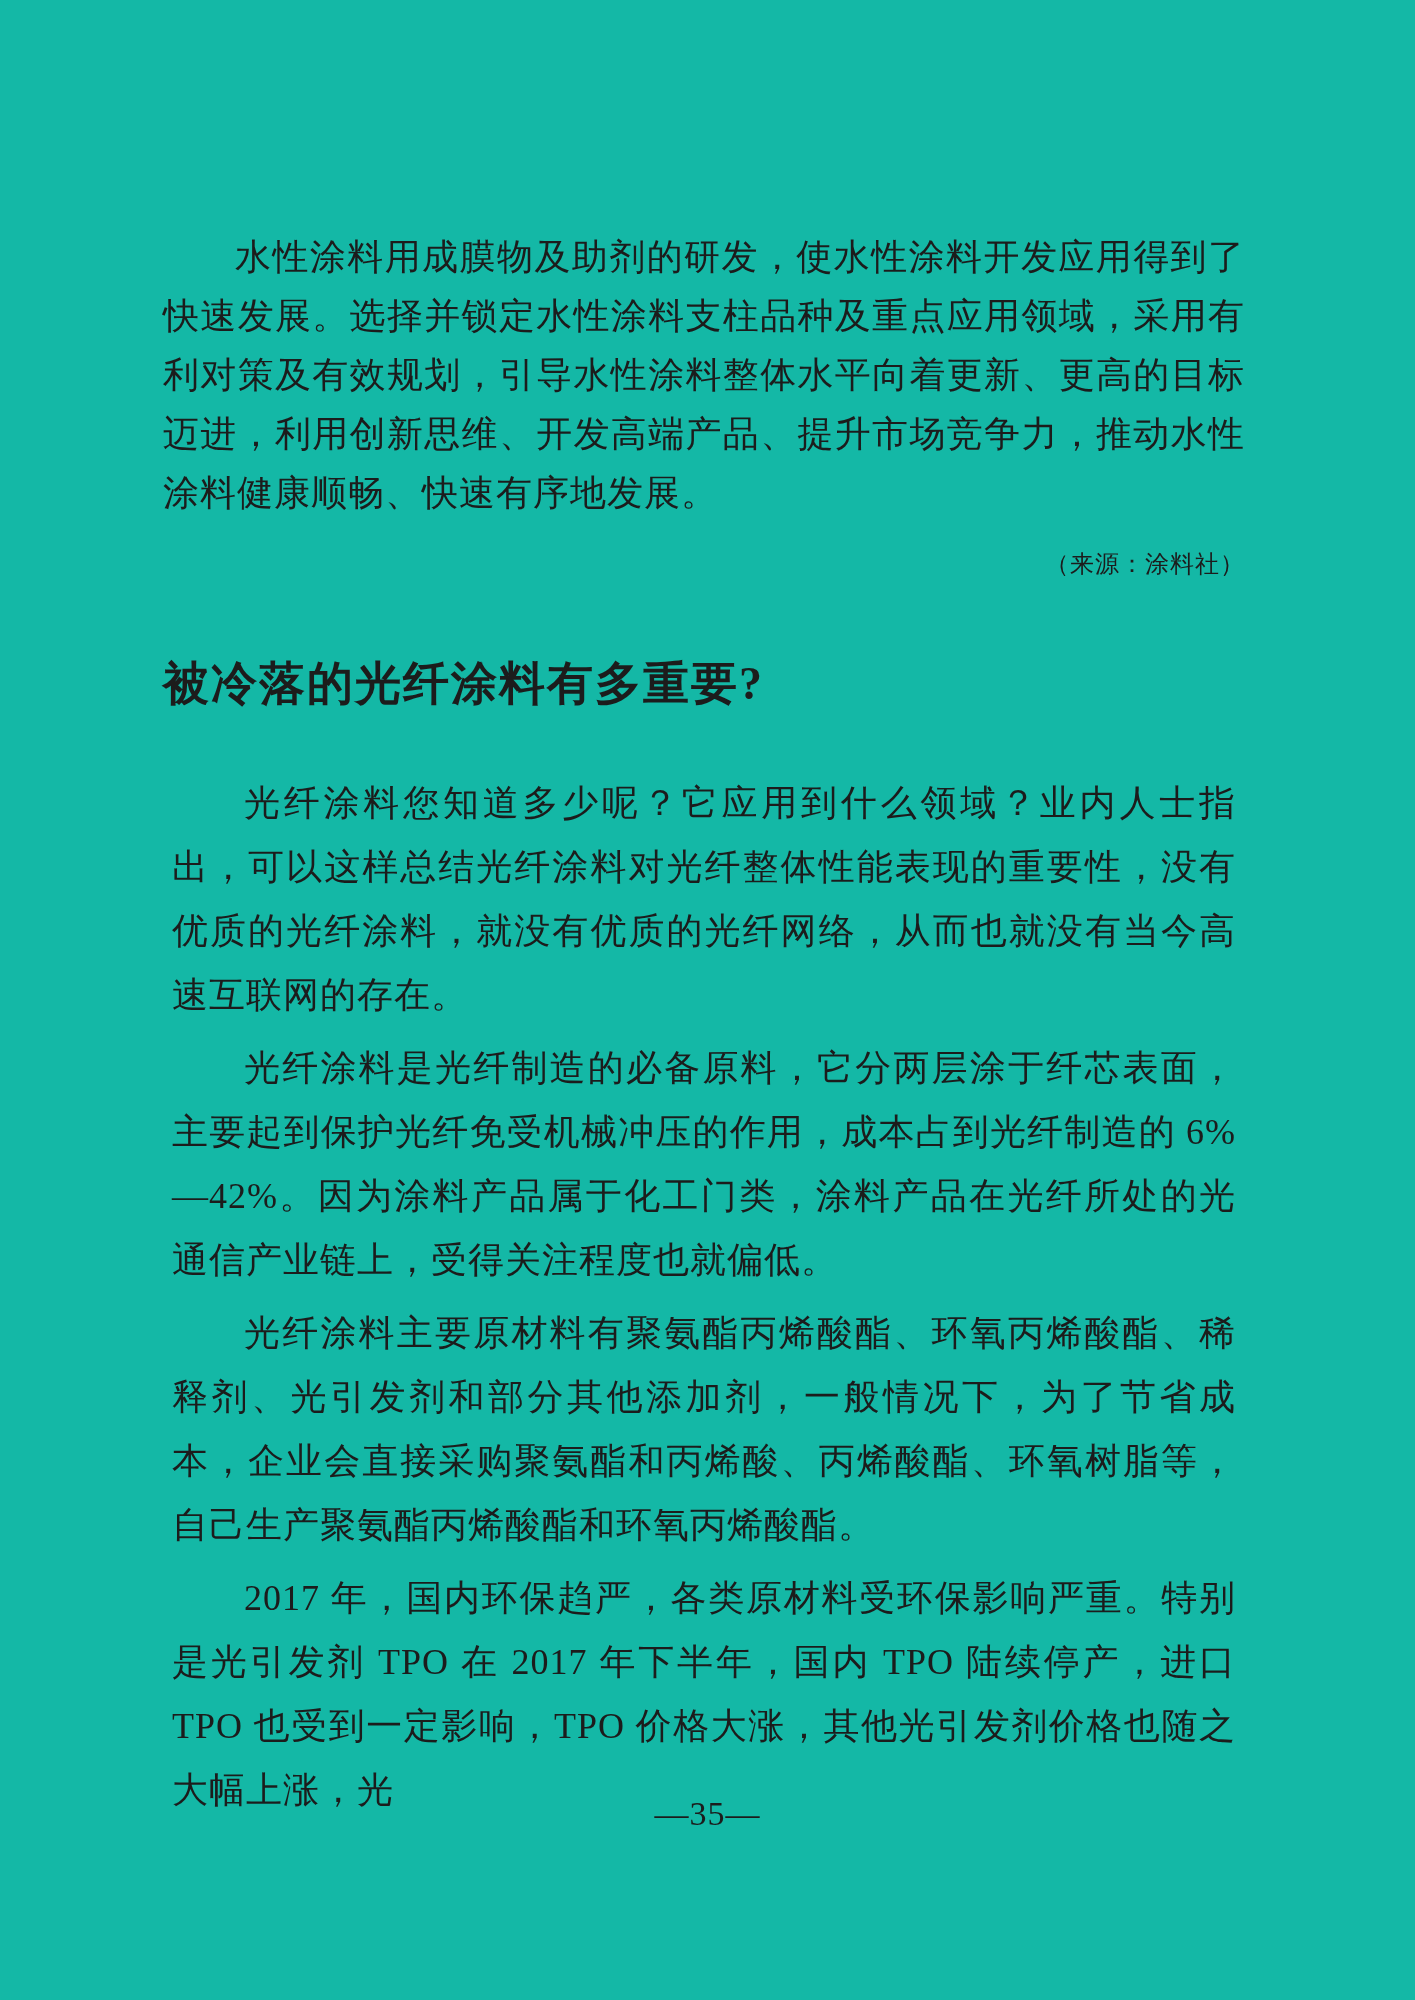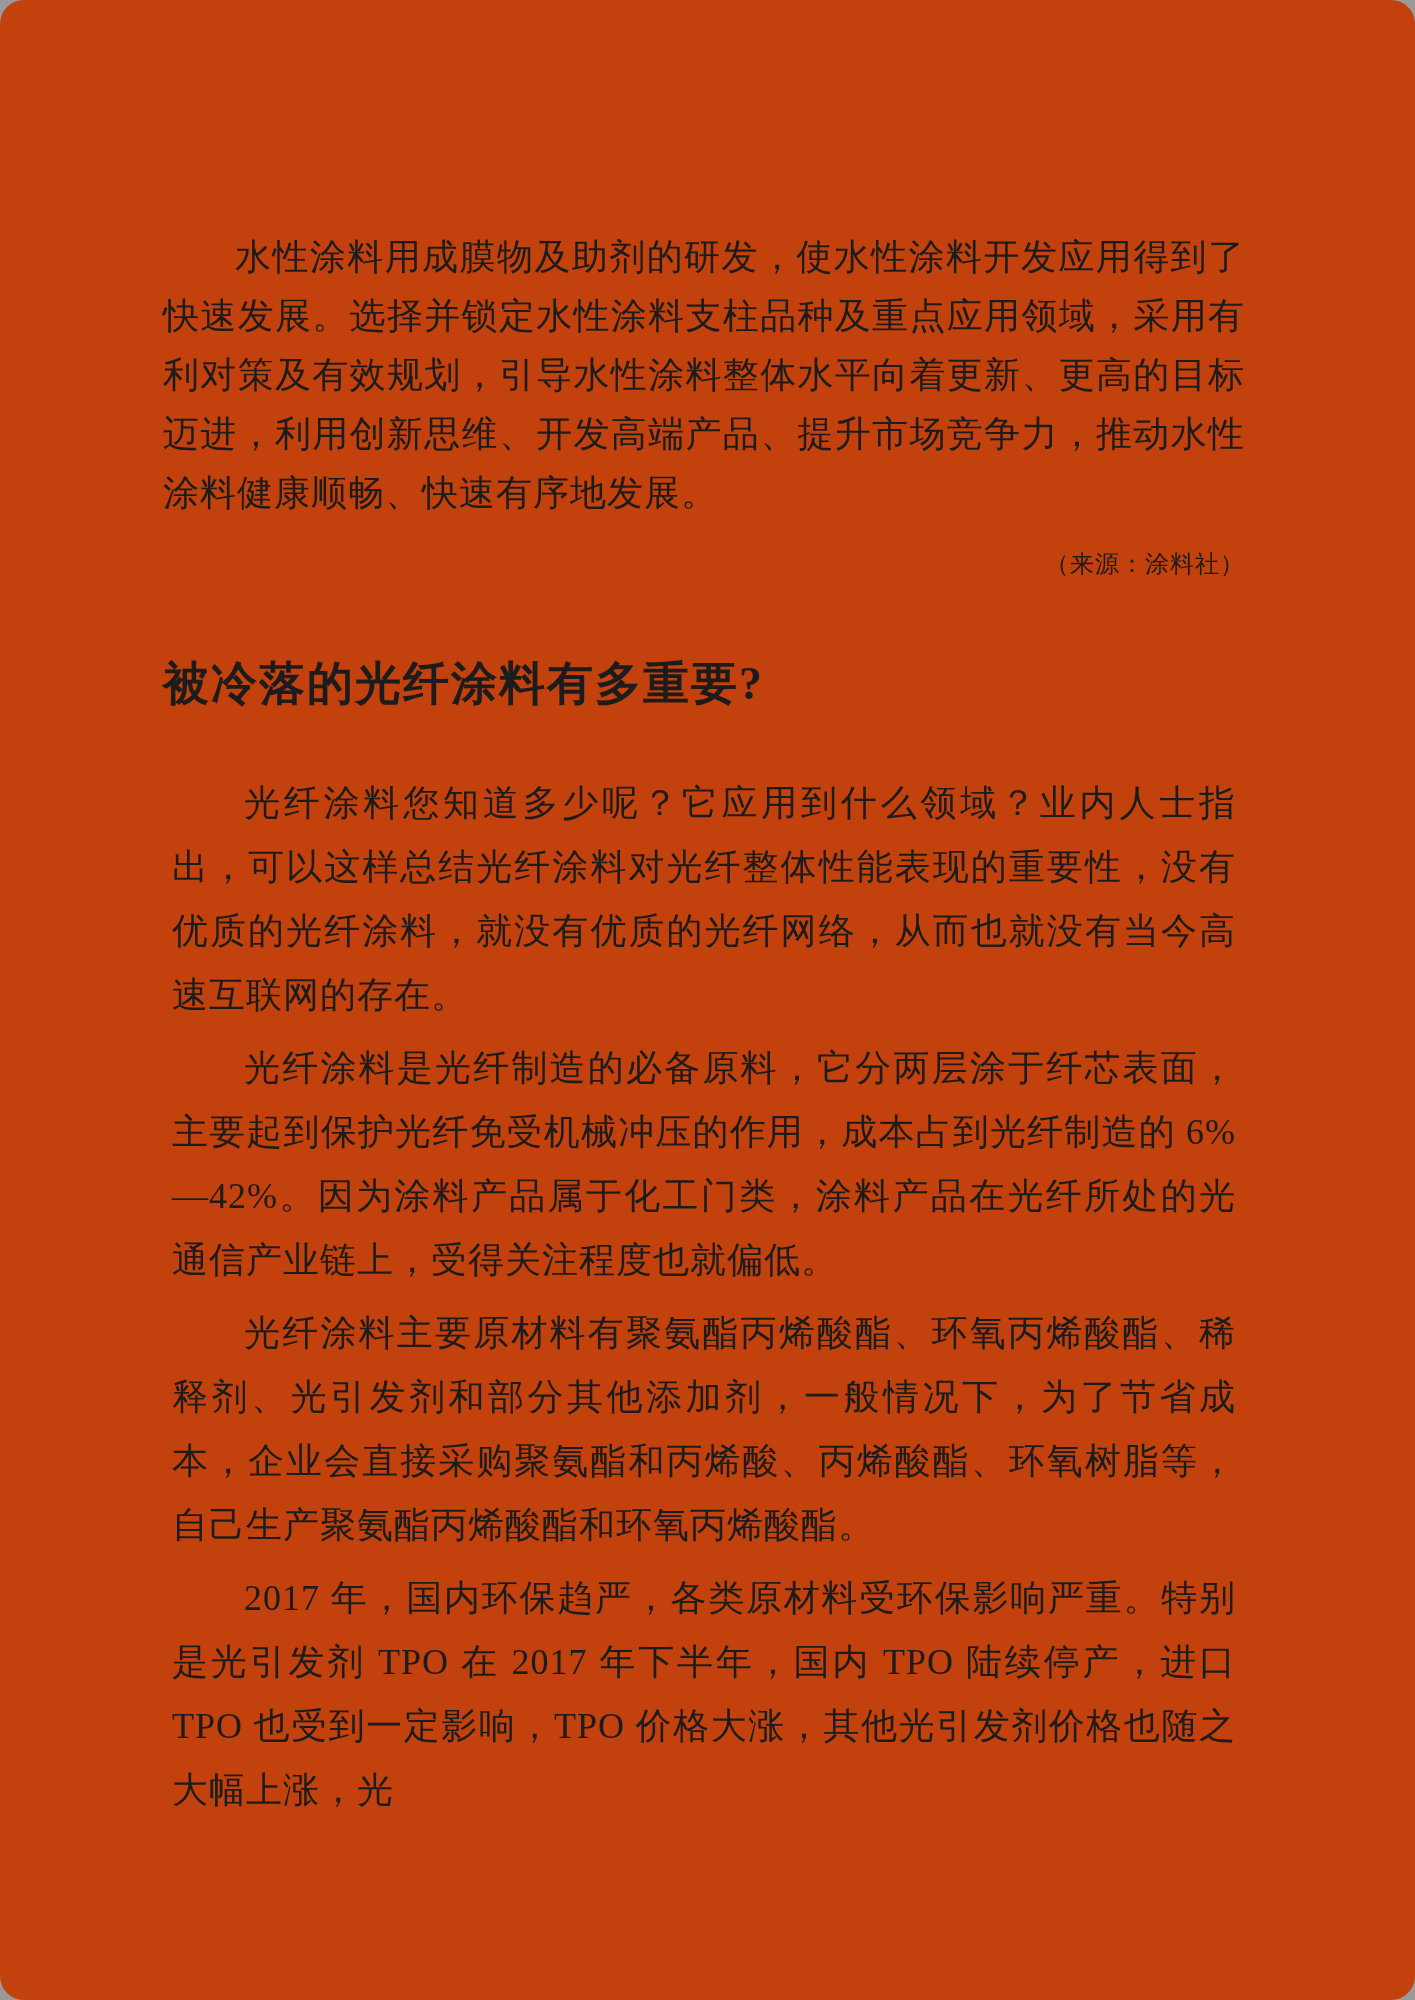--- a/index.html
+++ b/index.html
@@ -5,26 +5,25 @@
   html, body {
     margin: 0;
     padding: 0;
     background: #9a9a9a;
   }
   .page {
     position: relative;
     width: 1415px;
     height: 2000px;
     margin: 0 auto;
-    background: #c2410c;
+    background: #14b8a6;
     color: #1c1c1c;
     font-family: "Liberation Serif", "DejaVu Serif", serif;
     overflow: hidden;
     box-sizing: border-box;
-    border-radius: 24px;
   }
   .content {
     position: absolute;
     left: 163px;
     top: 228px;
     width: 1082px;
   }
   .para {
     font-size: 36px;
     line-height: 59px;
@@ -78,13 +77,14 @@
     <h1 class="article-title">被冷落的光纤涂料有多重要?</h1>
 
     <div class="article-body">
       <p class="para">光纤涂料您知道多少呢？它应用到什么领域？业内人士指出，可以这样总结光纤涂料对光纤整体性能表现的重要性，没有优质的光纤涂料，就没有优质的光纤网络，从而也就没有当今高速互联网的存在。</p>
       <p class="para">光纤涂料是光纤制造的必备原料，它分两层涂于纤芯表面，主要起到保护光纤免受机械冲压的作用，成本占到光纤制造的 6%—42%。因为涂料产品属于化工门类，涂料产品在光纤所处的光通信产业链上，受得关注程度也就偏低。</p>
       <p class="para">光纤涂料主要原材料有聚氨酯丙烯酸酯、环氧丙烯酸酯、稀释剂、光引发剂和部分其他添加剂，一般情况下，为了节省成本，企业会直接采购聚氨酯和丙烯酸、丙烯酸酯、环氧树脂等，自己生产聚氨酯丙烯酸酯和环氧丙烯酸酯。</p>
       <p class="para">2017 年，国内环保趋严，各类原材料受环保影响严重。特别是光引发剂 TPO 在 2017 年下半年，国内 TPO 陆续停产，进口 TPO 也受到一定影响，TPO 价格大涨，其他光引发剂价格也随之大幅上涨，光</p>
     </div>
   </div>
 
+  <div class="footer">—35—</div>
 </div>
 
 </body></html>

